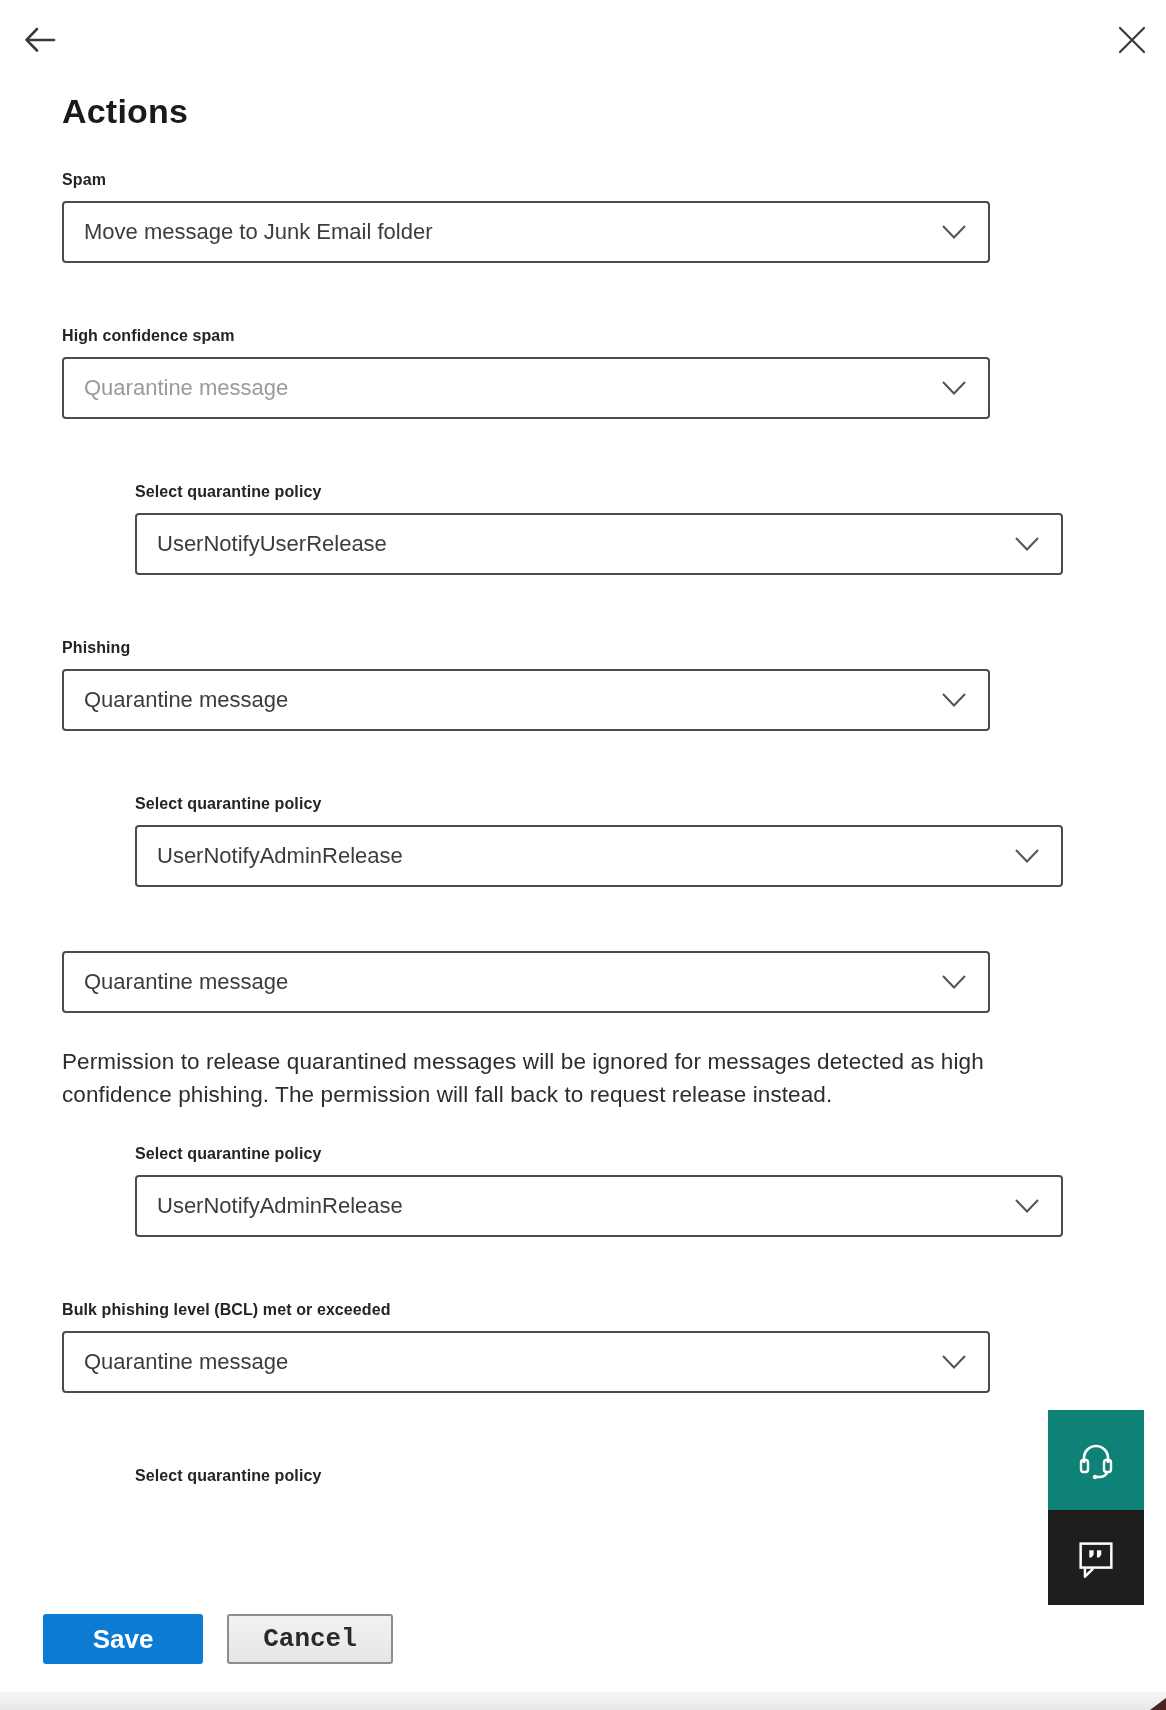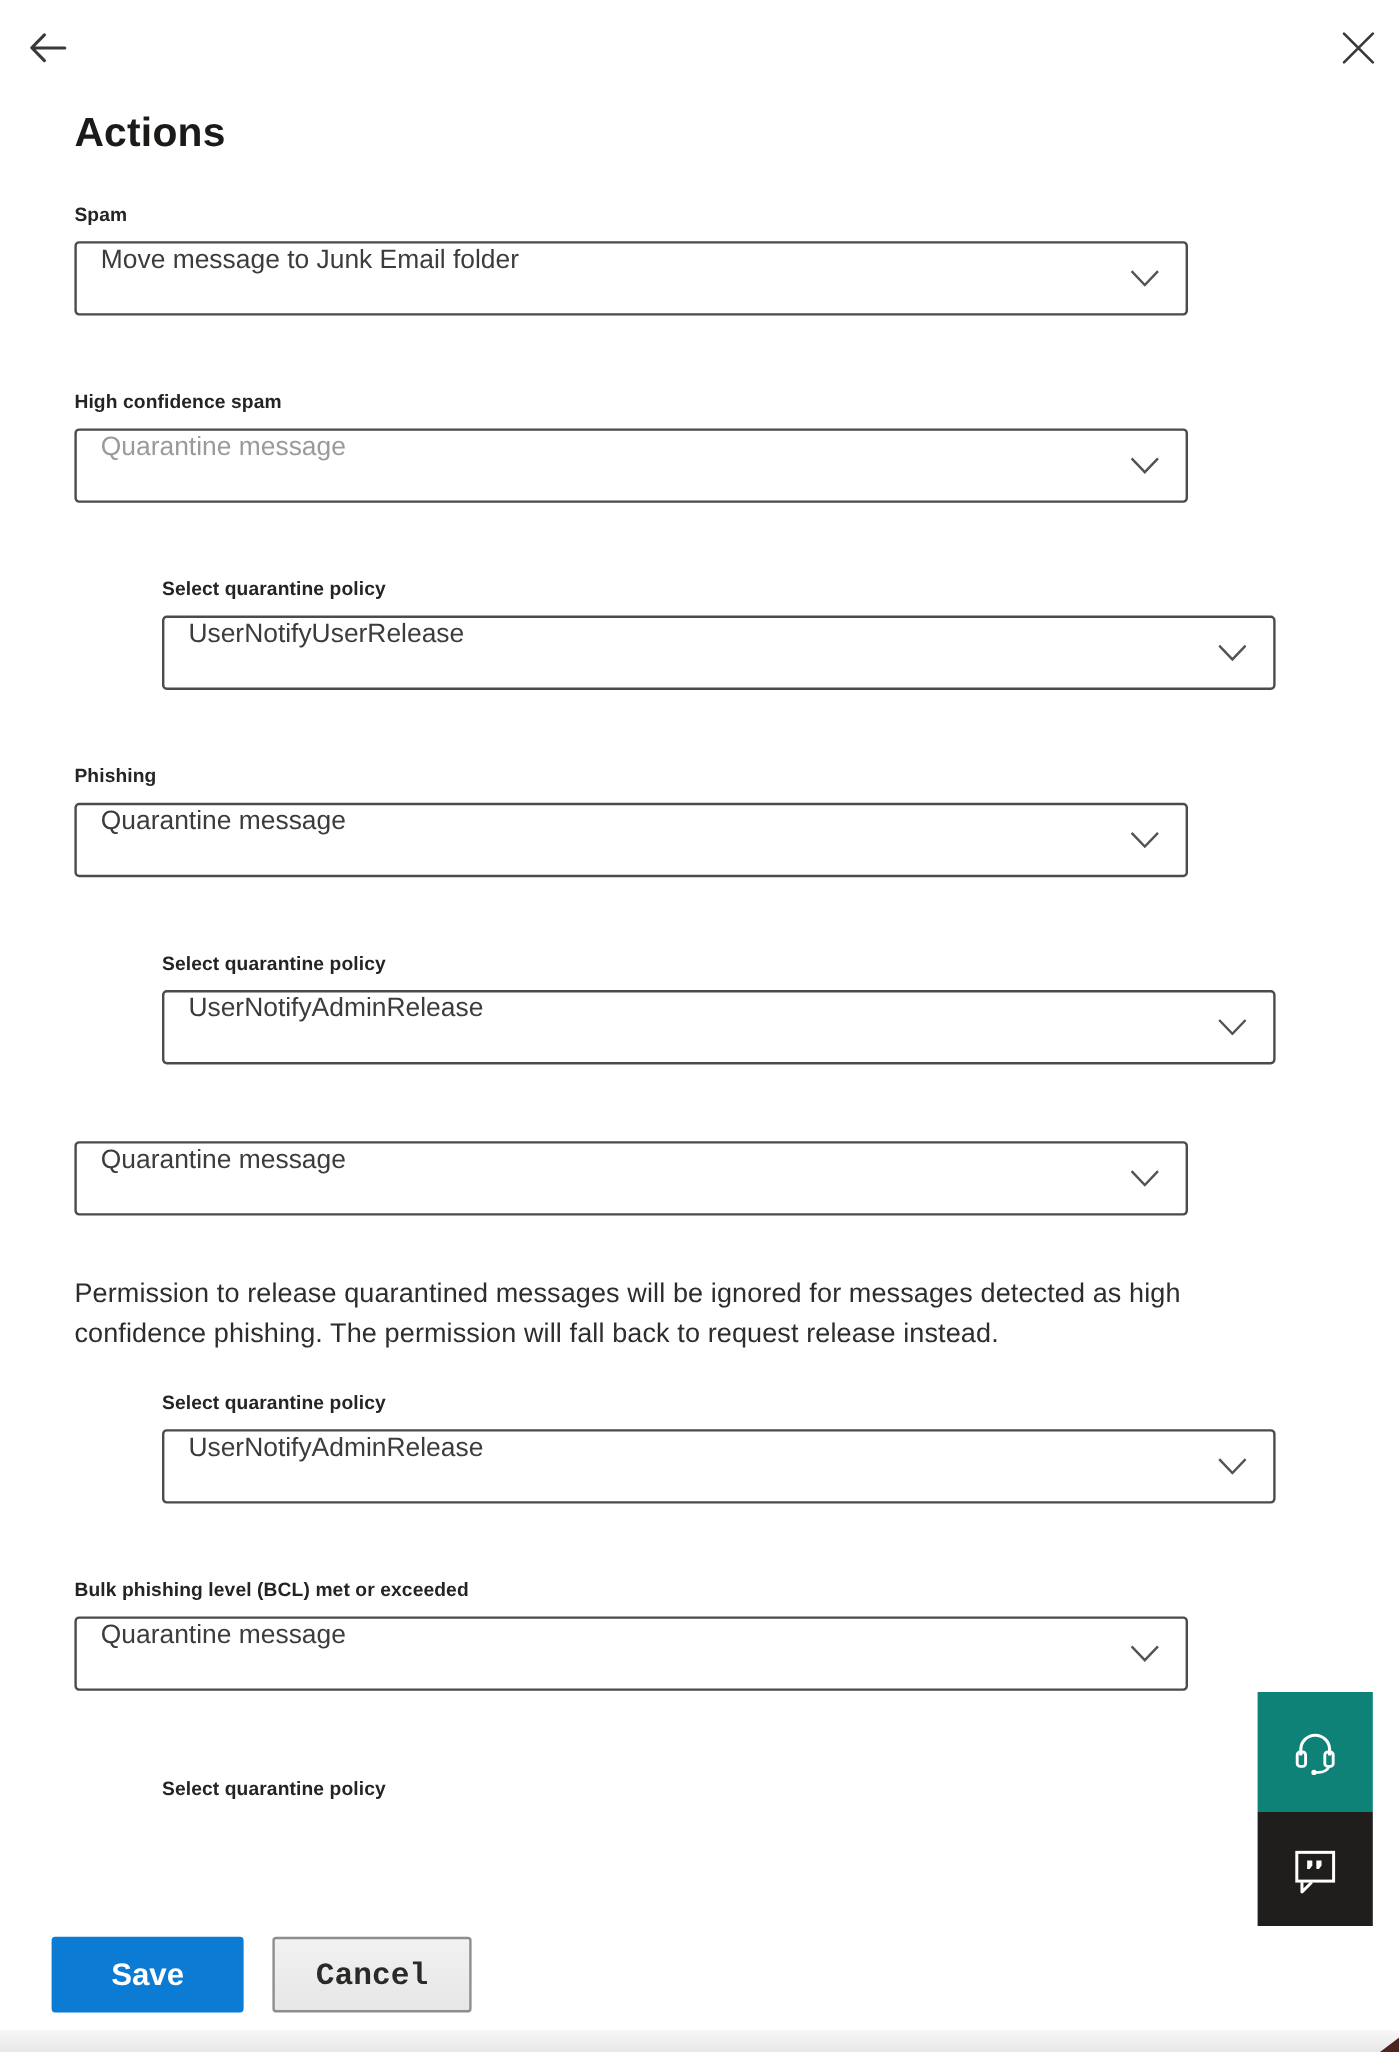--- a/index.html
+++ b/index.html
@@ -37,45 +37,45 @@
   .field.indent { margin-left: 73px; }
   .field.after-note { margin-top: 34px; }
   .field.clipped { margin-top: 74px; }
   .field-label {
     display: block; font-size: 16px; font-weight: 600;
     color: #252423; margin-bottom: 12px; letter-spacing: 0.1px;
   }
   .dropdown {
     position: relative; width: 928px; height: 62px;
     border: 2px solid #4d4b49; border-radius: 4px; background: #fff;
-    display: flex; padding: 0 68px 0 20px;
+    display: flex; align-items: center; padding: 0 68px 0 20px;
     cursor: pointer;
   }
   .dropdown .value {
     font-size: 22px; color: #3d3c3b; white-space: nowrap;
     overflow: hidden; text-overflow: ellipsis;
   }
   .dropdown .value.muted { color: #9c9a98; }
   .dropdown .chev {
     position: absolute; right: 22px; top: 50%; margin-top: -7px;
   }
 
   .note {
-    width: 990px; margin-top: 48px; font-size: 22.5px;
+    width: 990px; margin-top: 32px; font-size: 22.5px;
     line-height: 33px; color: #2e2d2c; letter-spacing: 0.1px;
   }
 
   
   .footer {
     position: absolute; left: 0; right: 0; top: 1596px; bottom: 0;
     background: #fff; padding: 18px 0 0 43px;
     display: flex; gap: 24px; align-items: flex-start;
   }
   .btn {
-    height: 63px; border-radius: 3px; font-size: 26px; font-weight: 600;
+    height: 50px; border-radius: 3px; font-size: 26px; font-weight: 600;
     font-family: "Liberation Sans", sans-serif; cursor: pointer;
     display: inline-flex; align-items: center; justify-content: center;
   }
   .btn.primary {
     width: 160px; background: #0b7bd4; color: #ffffff; border: 2px solid #0b7bd4;
   }
   .btn.secondary {
     width: 166px; background: linear-gradient(180deg, #f2f2f2 0%, #e6e6e6 100%);
     color: #2b2a29; border: 2px solid #8f8d8b; font-family: Liberation Mono, monospace;
   }

